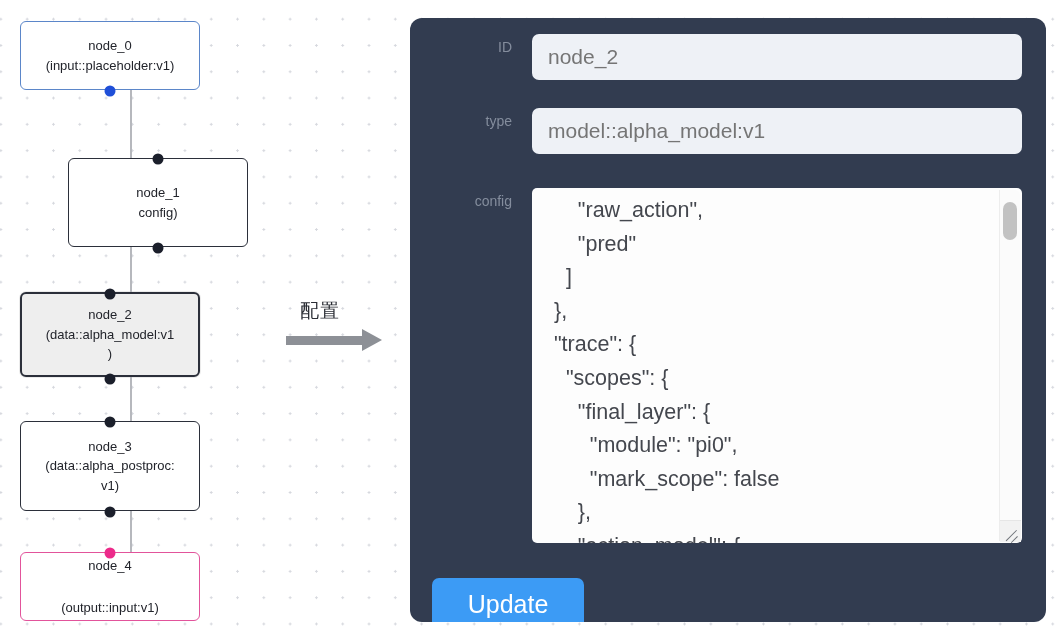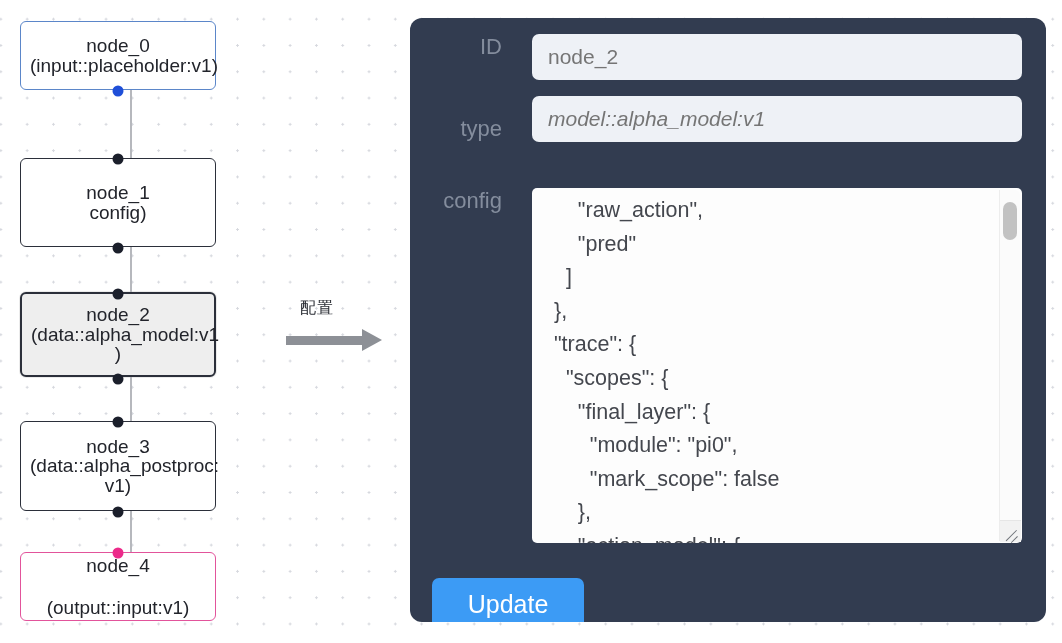--- a/index.html
+++ b/index.html
@@ -31,30 +31,30 @@
   #graph {
     position: absolute;
     left: 0; top: 0;
     width: 396px;
     height: 643px;
   }
 
   .node {
     position: absolute;
     box-sizing: border-box;
-    width: 196px;
+    width: 180px;
     left: 20px;
     background: #ffffff;
     border: 1.6px solid #2b2f3a;
     border-radius: 6px;
     display: flex;
     flex-direction: column;
     align-items: flex-end;
     justify-content: center;
-    font-size: 19px;
+    font-size: 13px;
     line-height: 19.5px;
     color: #22242b;
     text-align: center;
     padding: 6px 9px;
   }
   .node .nline { display: block; width: 100%; }
 
   .node.is-input  { border-color: #5b86c9; }
   .node.is-output { border-color: #e2539b; gap: 22px; }
   .node.is-selected {
@@ -89,21 +89,21 @@
   #arrow-group {
     position: absolute;
     left: 286px;
     top: 298px;
     width: 104px;
     height: 62px;
   }
   #arrow-label {
     position: absolute;
     left: 14px; top: 0;
-    font-size: 16px;
+    font-size: 19px;
     color: #2a2d34;
     font-family: "DejaVu Sans", sans-serif;
     letter-spacing: 1px;
   }
   #arrow-shaft {
     position: absolute;
     left: 0; top: 38px;
     width: 78px; height: 9px;
     background: #8d9096;
   }
@@ -131,44 +131,44 @@
   .field-row {
     position: absolute;
     display: flex;
     align-items: flex-start;
     left: 0;
     width: 100%;
   }
   .field-label {
     width: 122px;
     text-align: right;
-    padding-right: 30px;
+    padding-right: 20px;
     box-sizing: border-box;
     color: #848d9d;
-    font-size: 22px;
+    font-size: 14px;
     line-height: 26px;
     font-family: "Liberation Sans", sans-serif;
   }
   .field-input {
     box-sizing: border-box;
     background: #eef1f6;
     border: none;
     border-radius: 7px;
     color: #9aa3af;
     font-size: 21px;
     font-family: "Liberation Sans", sans-serif;
     padding: 0 16px;
     outline: none;
   }
   #row-id    { top: 16px; }
-  #row-type  { top: 78px; align-items: flex-end; }
+  #row-type  { top: 90px; }
   #row-config{ top: 170px; }
 
   #id-input   { width: 490px; height: 46px; line-height: 46px; }
-  #type-input { width: 490px; height: 46px; line-height: 46px; font-style: italic; }
+  #type-input { width: 490px; height: 46px; line-height: 46px; }
 
   #config-wrap {
     position: relative;
     width: 490px;
     height: 355px;
   }
   #config-area {
     box-sizing: border-box;
     width: 490px;
     height: 355px;
@@ -249,21 +249,21 @@
     <div class="edge" style="top:247px;height:45px;"></div>
     <div class="edge" style="top:377px;height:44px;"></div>
     <div class="edge" style="top:511px;height:41px;"></div>
 
     <div class="node is-input" style="top:21px;height:69px;">
       <span class="nline">node_0</span>
       <span class="nline">(input::placeholder:v1)</span>
       <span class="handle src-blue" style="top:69px;"></span>
     </div>
 
-    <div class="node" style="top:158px;height:89px;">
+    <div class="node" style="top:158px;height:89px;margin-left:48px;">
       <span class="nline">node_1</span>
       <span class="nline">config)</span>
       <span class="handle" style="top:0px;"></span>
       <span class="handle" style="top:89px;"></span>
     </div>
 
     <div class="node is-selected" style="top:292px;height:85px;">
       <span class="nline">node_2</span>
       <span class="nline">(data::alpha_model:v1</span>
       <span class="nline">)</span>

